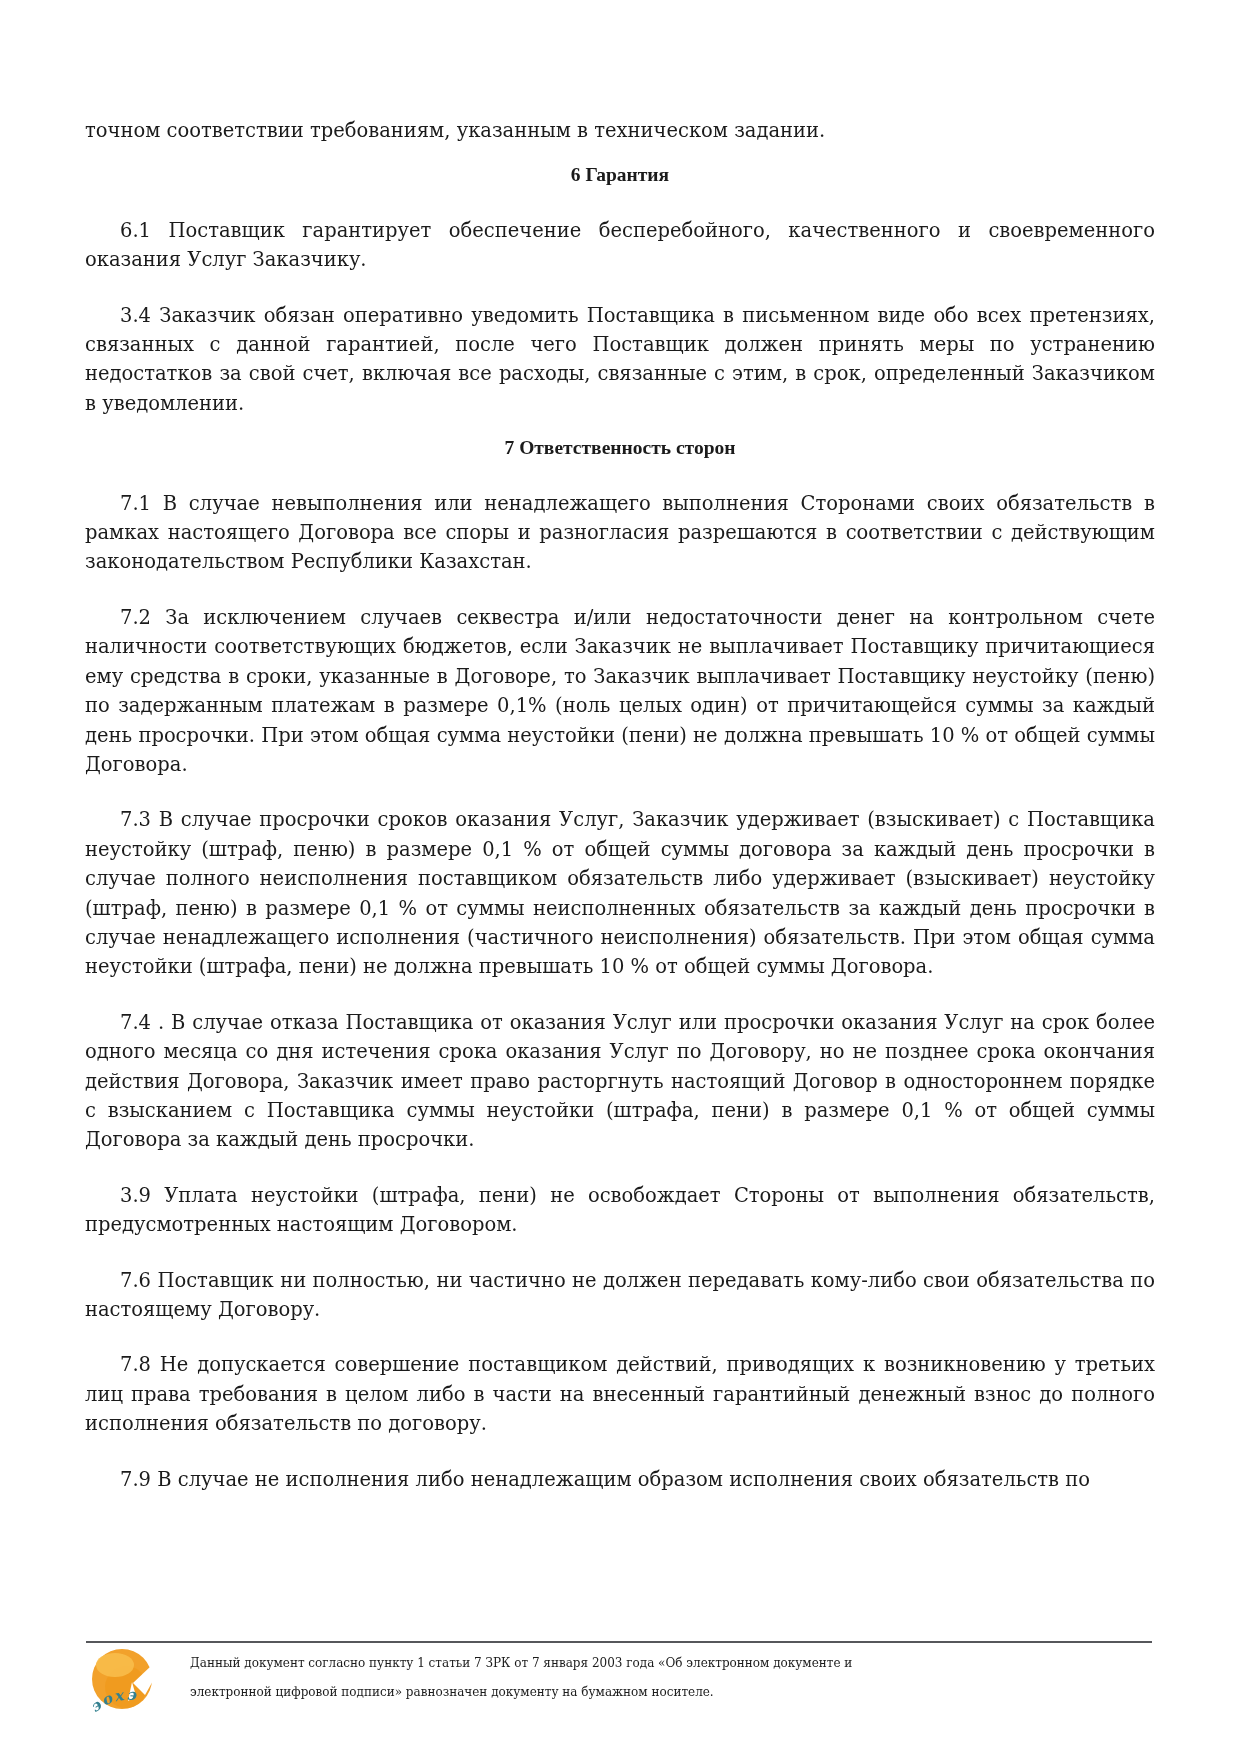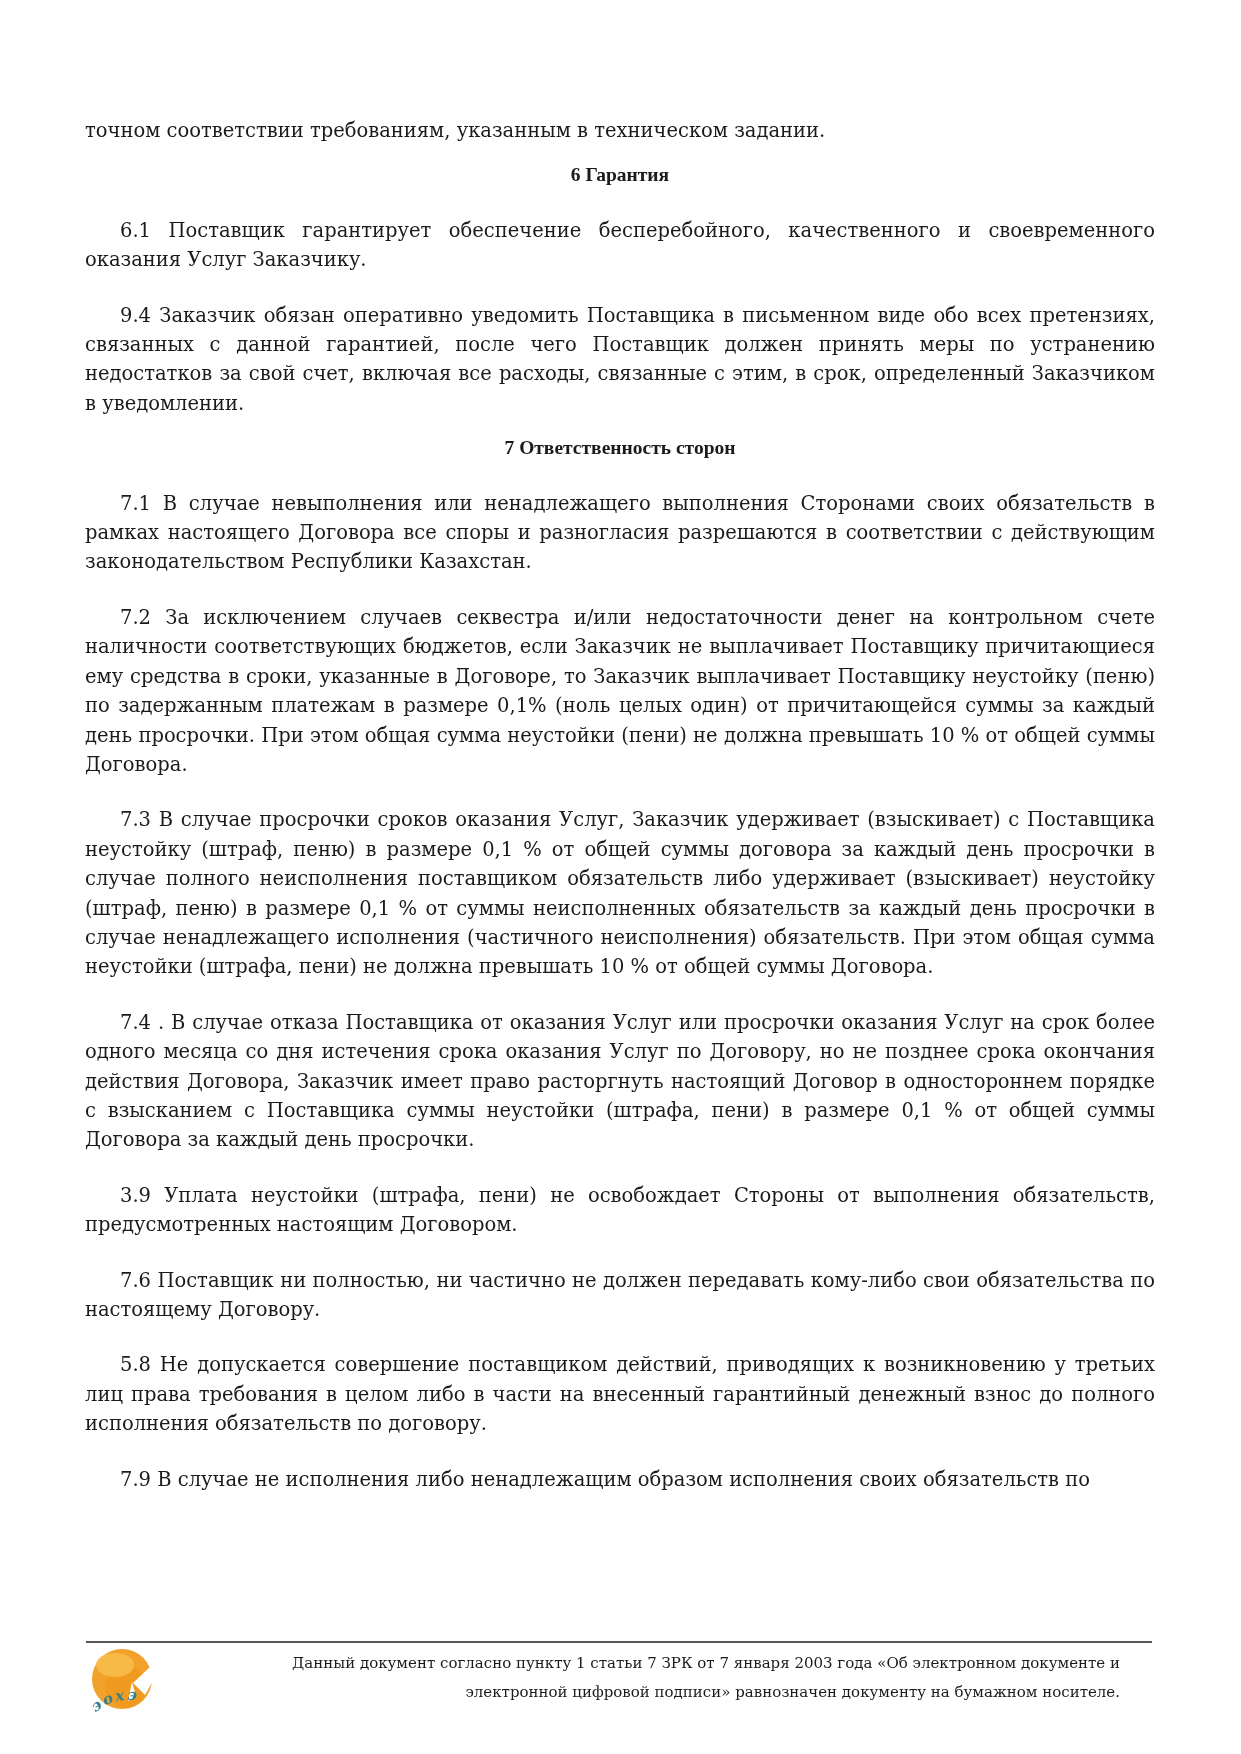--- a/index.html
+++ b/index.html
@@ -65,45 +65,45 @@
     left: 88px;
     top: 5px;
     width: 72px;
     height: 76px;
   }
   .footer-text {
     position: absolute;
     left: 190px;
     top: 8px;
     width: 930px;
-    font-size: 15px;
+    font-size: 12px;
     line-height: 29px;
-    text-align: right;
+    text-align: left;
     white-space: nowrap;
   }
 </style>
 </head>
 <body>
 
 <div class="page">
   <div class="content">
     <p class="continuation">точном соответствии требованиям, указанным в техническом задании.</p>
 
     <h2>6 Гарантия</h2>
     <p>6.1 Поставщик гарантирует обеспечение бесперебойного, качественного и своевременного оказания Услуг Заказчику.</p>
-    <p>9.4 Заказчик обязан оперативно уведомить Поставщика в письменном виде обо всех претензиях, связанных с данной гарантией, после чего Поставщик должен принять меры по устранению недостатков за свой счет, включая все расходы, связанные с этим, в срок, определенный Заказчиком в уведомлении.</p>
+    <p>3.4 Заказчик обязан оперативно уведомить Поставщика в письменном виде обо всех претензиях, связанных с данной гарантией, после чего Поставщик должен принять меры по устранению недостатков за свой счет, включая все расходы, связанные с этим, в срок, определенный Заказчиком в уведомлении.</p>
 
     <h2>7 Ответственность сторон</h2>
     <p>7.1 В случае невыполнения или ненадлежащего выполнения Сторонами своих обязательств в рамках настоящего Договора все споры и разногласия разрешаются в соответствии с действующим законодательством Республики Казахстан.</p>
     <p>7.2 За исключением случаев секвестра и/или недостаточности денег на контрольном счете наличности соответствующих бюджетов, если Заказчик не выплачивает Поставщику причитающиеся ему средства в сроки, указанные в Договоре, то Заказчик выплачивает Поставщику неустойку (пеню) по задержанным платежам в размере 0,1% (ноль целых один) от причитающейся суммы за каждый день просрочки. При этом общая сумма неустойки (пени) не должна превышать 10 % от общей суммы Договора.</p>
     <p>7.3 В случае просрочки сроков оказания Услуг, Заказчик удерживает (взыскивает) с Поставщика неустойку (штраф, пеню) в размере 0,1 % от общей суммы договора за каждый день просрочки в случае полного неисполнения поставщиком обязательств либо удерживает (взыскивает) неустойку (штраф, пеню) в размере 0,1 % от суммы неисполненных обязательств за каждый день просрочки в случае ненадлежащего исполнения (частичного неисполнения) обязательств. При этом общая сумма неустойки (штрафа, пени) не должна превышать 10 % от общей суммы Договора.</p>
     <p>7.4 . В случае отказа Поставщика от оказания Услуг или просрочки оказания Услуг на срок более одного месяца со дня истечения срока оказания Услуг по Договору, но не позднее срока окончания действия Договора, Заказчик имеет право расторгнуть настоящий Договор в одностороннем порядке с взысканием с Поставщика суммы неустойки (штрафа, пени) в размере 0,1 % от общей суммы Договора за каждый день просрочки.</p>
     <p>3.9 Уплата неустойки (штрафа, пени) не освобождает Стороны от выполнения обязательств, предусмотренных настоящим Договором.</p>
     <p>7.6 Поставщик ни полностью, ни частично не должен передавать кому-либо свои обязательства по настоящему Договору.</p>
-    <p>5.8 Не допускается совершение поставщиком действий, приводящих к возникновению у третьих лиц права требования в целом либо в части на внесенный гарантийный денежный взнос до полного исполнения обязательств по договору.</p>
+    <p>7.8 Не допускается совершение поставщиком действий, приводящих к возникновению у третьих лиц права требования в целом либо в части на внесенный гарантийный денежный взнос до полного исполнения обязательств по договору.</p>
     <p>7.9 В случае не исполнения либо ненадлежащим образом исполнения своих обязательств по</p>
   </div>
 
   <div class="footer">
     <div class="footer-rule"></div>
 
     <svg class="stamp" viewBox="0 0 72 76" xmlns="http://www.w3.org/2000/svg" aria-hidden="true">
       <defs>
         <path id="stamp-arc" d="M6 68 Q 30 46 64 58" fill="none"></path>
       </defs>

